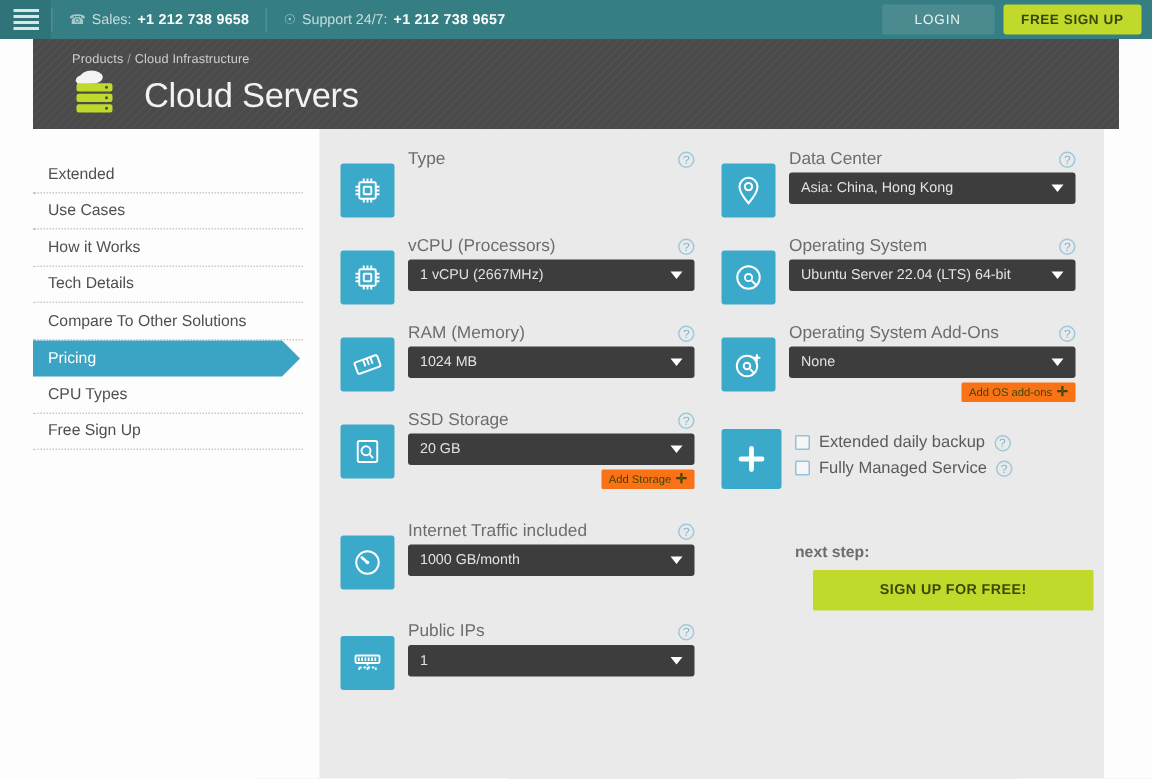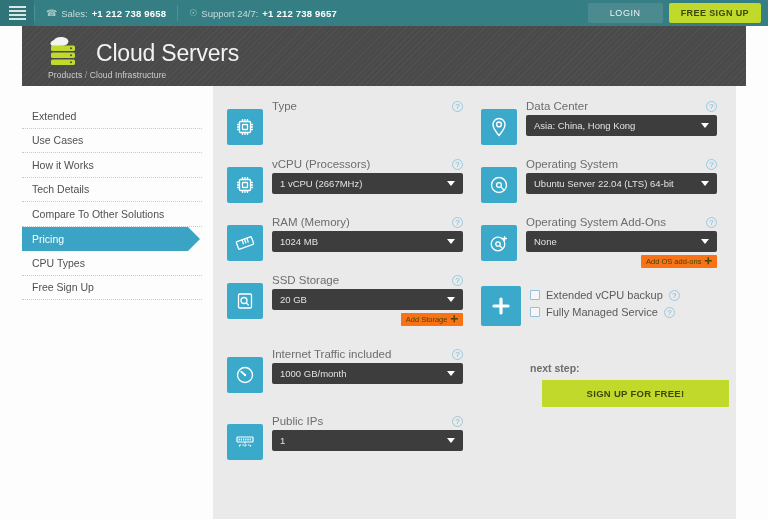--- a/index.html
+++ b/index.html
@@ -184,40 +184,40 @@
     <span>Support 24/7:</span>
     <span class="num">+1 212 738 9657</span>
   </div>
   <div id="topbar-right">
     <div id="login-btn">LOGIN</div>
     <div id="signup-btn">FREE SIGN UP</div>
   </div>
 </div>
 
 <div id="prod-header">
+  <div id="breadcrumb">
+    <span>Products</span>
+    <span class="sep">/</span>
+    <span>Cloud Infrastructure</span>
+  </div>
   <div id="prod-title-row">
     <span>
       <svg width="38" height="30" viewBox="0 0 38 30">
         <ellipse cx="13" cy="5.5" rx="7.5" ry="4.5" fill="#f3f3f3"></ellipse>
         <ellipse cx="7.5" cy="7.5" rx="5" ry="3.5" fill="#f3f3f3"></ellipse>
         <rect x="3" y="9.5" width="24" height="5.5" rx="1.5" fill="#c1d92b"></rect>
         <rect x="3" y="16.5" width="24" height="5.5" rx="1.5" fill="#c1d92b"></rect>
         <rect x="3" y="23.5" width="24" height="5.5" rx="1.5" fill="#c1d92b"></rect>
         <circle cx="23" cy="12.2" r="1" fill="#4a4a4a"></circle>
         <circle cx="23" cy="19.2" r="1" fill="#4a4a4a"></circle>
         <circle cx="23" cy="26.2" r="1" fill="#4a4a4a"></circle>
       </svg>
     </span>
     <h1 id="prod-title">Cloud Servers</h1>
   </div>
-  <div id="breadcrumb">
-    <span>Products</span>
-    <span class="sep">/</span>
-    <span>Cloud Infrastructure</span>
-  </div>
 </div>
 
 <nav id="sidenav">
   <div class="nav-item">
     <span>Extended</span>
   </div>
   <div class="nav-item">
     <span>Use Cases</span>
   </div>
   <div class="nav-item">
@@ -419,21 +419,21 @@
 
         <div class="checkfield">
           <div class="tile">
             <svg width="22" height="22" viewBox="0 0 22 22">
               <path d="M11 4v14M4 11h14" stroke="#fff" stroke-width="3.2" stroke-linecap="round"></path>
             </svg>
           </div>
           <div class="checkrows">
             <div class="checkrow">
               <span class="cbox"></span>
-              <span class="clabel">Extended vCPU backup</span>
+              <span class="clabel">Extended daily backup</span>
               <span class="help">?</span>
             </div>
             <div class="checkrow">
               <span class="cbox"></span>
               <span class="clabel">Fully Managed Service</span>
               <span class="help">?</span>
             </div>
           </div>
         </div>
 

